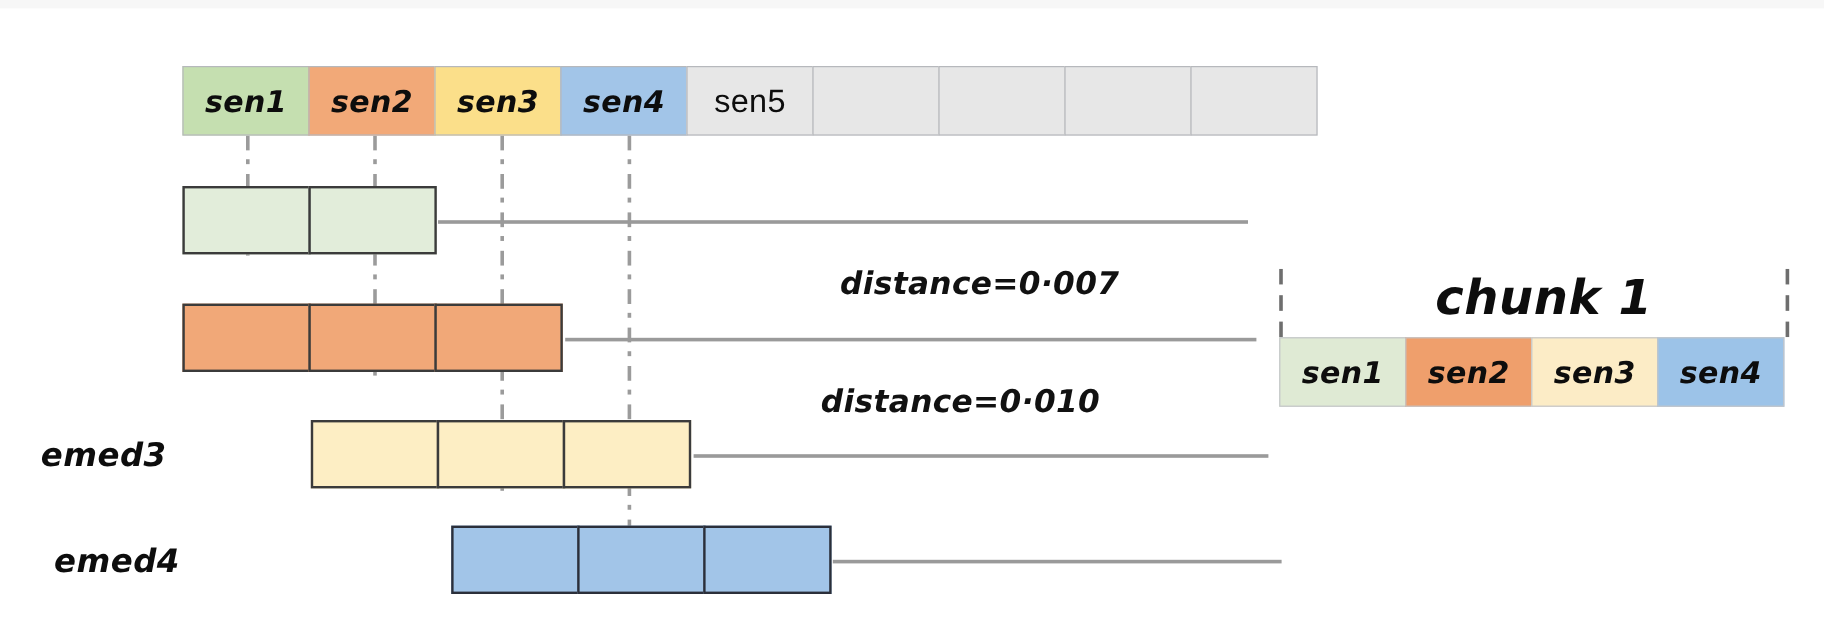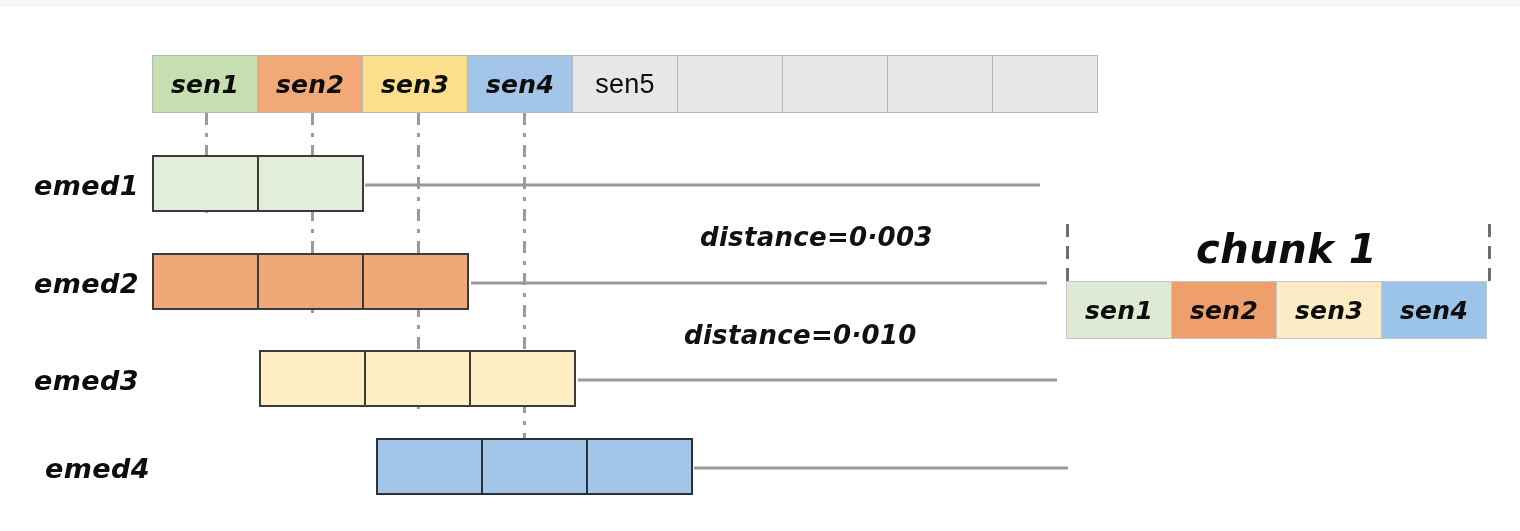--- a/index.html
+++ b/index.html
@@ -144,29 +144,27 @@
 
   <div id="guides-layer">
       <div class="guide" style="left: 205px; top: 113px; height: 100px;"></div>
       <div class="guide" style="left: 311px; top: 113px; height: 200px;"></div>
       <div class="guide" style="left: 417px; top: 113px; height: 296px;"></div>
       <div class="guide" style="left: 523px; top: 113px; height: 345px;"></div>
     </div>
 
   <div id="rows-layer">
       <div class="emed-row" style="top: 155px;">
-        <div class="emed-label">emed1</div>
         <div class="connector" style="left: 365px; width: 675px;"></div>
         <div class="emed-strip" style="left: 152px;">
           <div class="cell" style="width: 107px; height: 57px; background: rgb(226, 237, 218); border-color: rgb(59, 59, 59);"></div>
           <div class="cell" style="width: 107px; height: 57px; background: rgb(226, 237, 218); border-color: rgb(59, 59, 59);"></div>
         </div>
       </div>
       <div class="emed-row" style="top: 253px;">
-        <div class="emed-label">emed2</div>
         <div class="connector" style="left: 471px; width: 576px;"></div>
         <div class="emed-strip" style="left: 152px;">
           <div class="cell" style="width: 107px; height: 57px; background: rgb(241, 168, 120); border-color: rgb(59, 59, 59);"></div>
           <div class="cell" style="width: 107px; height: 57px; background: rgb(241, 168, 120); border-color: rgb(59, 59, 59);"></div>
           <div class="cell" style="width: 107px; height: 57px; background: rgb(241, 168, 120); border-color: rgb(59, 59, 59);"></div>
         </div>
       </div>
       <div class="emed-row" style="top: 350px; padding-left: 25px;">
         <div class="emed-label">emed3</div>
         <div class="connector" style="left: 578px; width: 479px;"></div>
@@ -192,15 +190,15 @@
     <div class="bracket" id="bracket-right" style="left: 1488px; top: 224px; height: 57px;"></div>
     <div id="chunk-title" style="left: 1196px; top: 226px;">chunk 1</div>
     <div class="strip" id="chunk-strip" style="left: 1066px; top: 281px;">
         <div class="cell" style="width: 106px; height: 58px; background: rgb(223, 234, 212);">sen1</div>
         <div class="cell" style="width: 106px; height: 58px; background: rgb(239, 159, 108);">sen2</div>
         <div class="cell" style="width: 106px; height: 58px; background: rgb(252, 236, 198);">sen3</div>
         <div class="cell" style="width: 106px; height: 58px; background: rgb(156, 195, 232);">sen4</div>
       </div>
   </div>
 
-<div class="distance" style="left: 700px; top: 222px;">distance=0·003</div>
+<div class="distance" style="left: 700px; top: 222px;">distance=0·007</div>
     <div class="distance" style="left: 684px; top: 320px;">distance=0·010</div>
   </div>
 
 </body></html>

